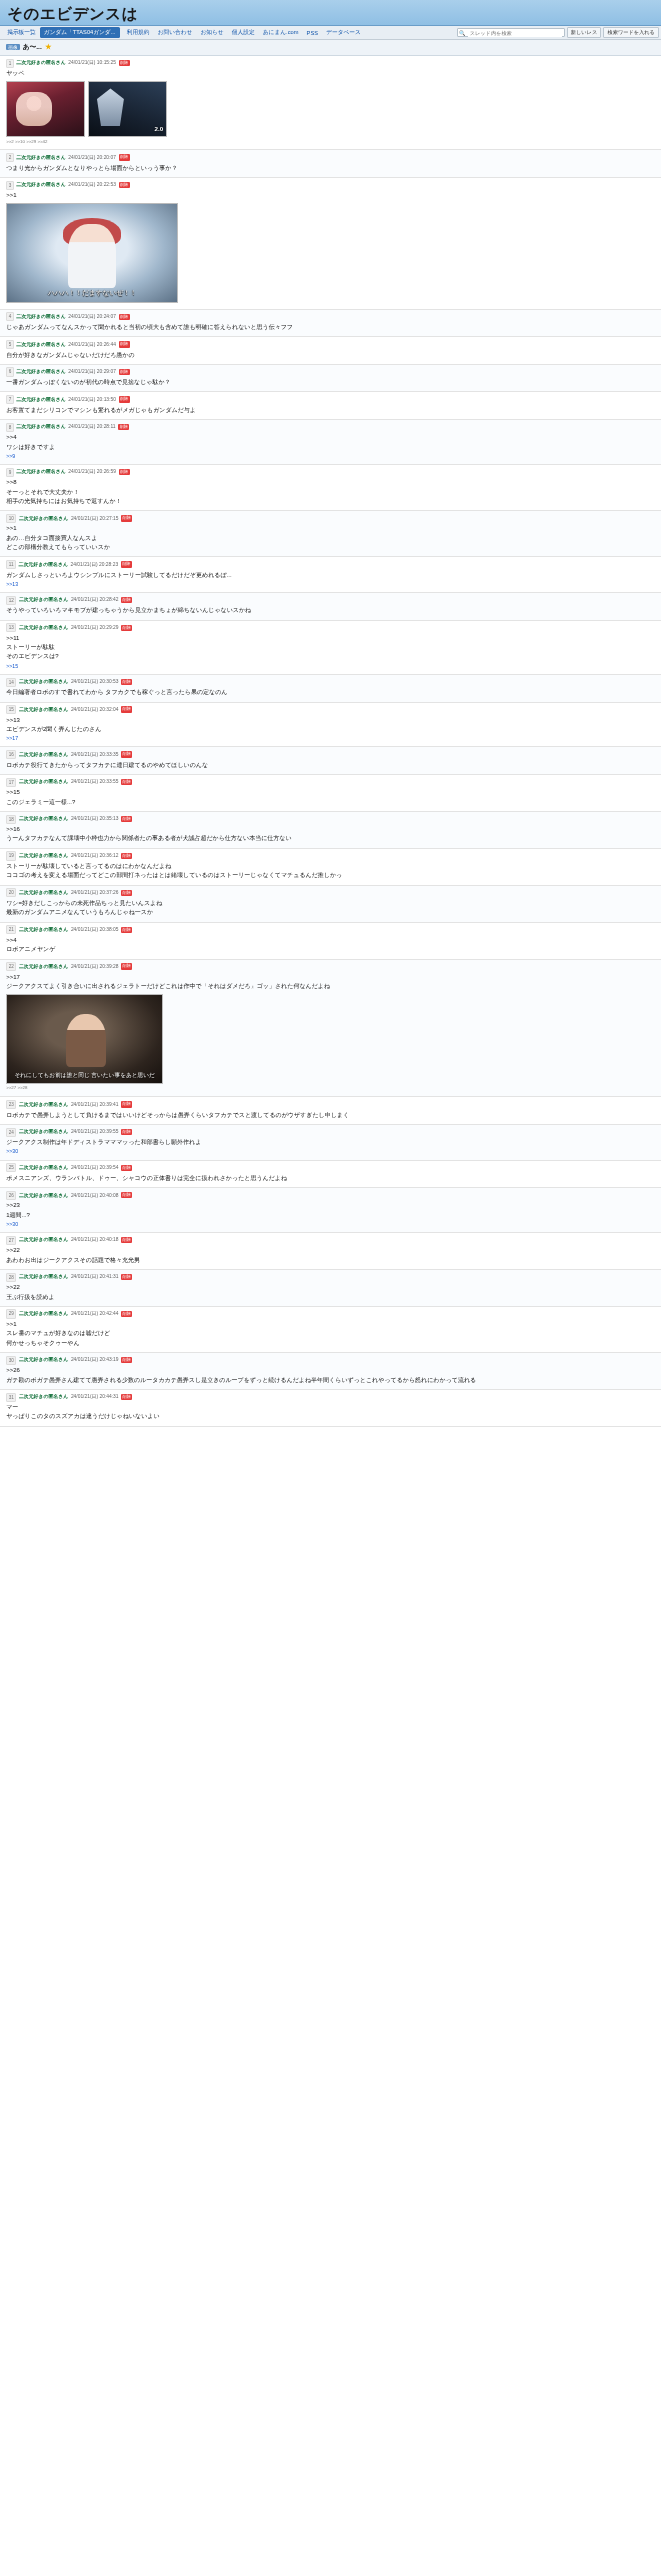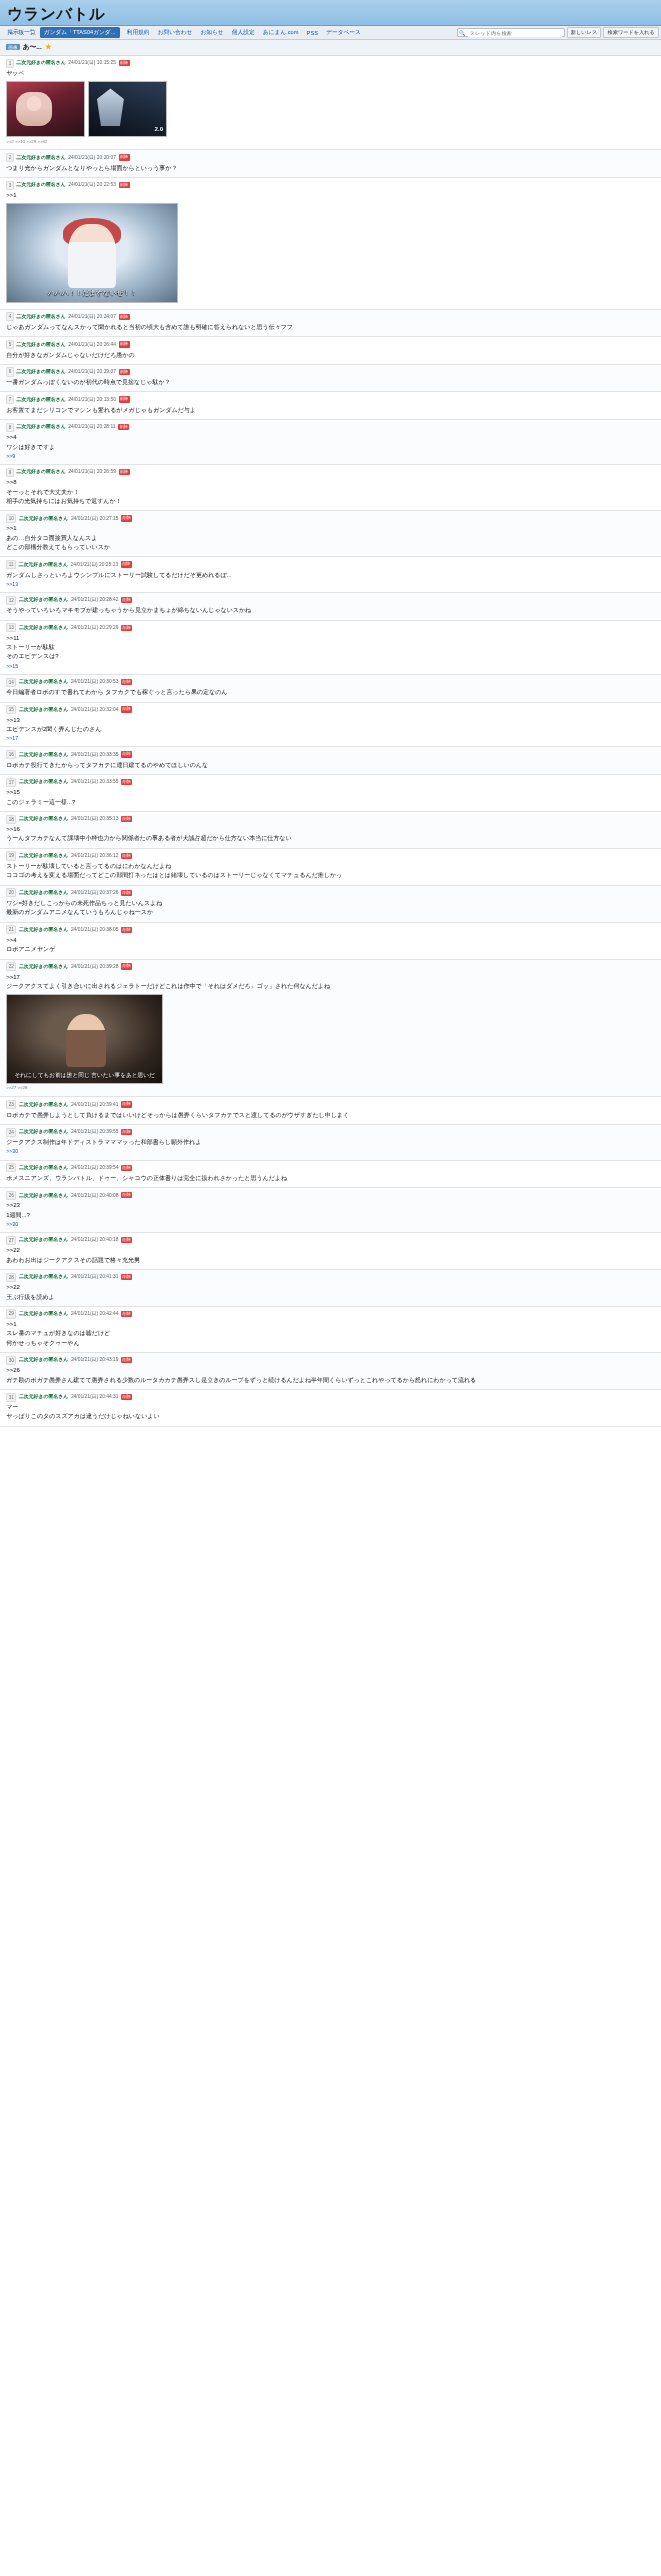--- a/index.html
+++ b/index.html
@@ -217,21 +217,21 @@
     text-align:center; color:#fff; font-size:5.7px;
     text-shadow: 0.5px 0.5px 1px #000;
   }
 
   .reply-link { color: #1155cc; font-size: 5.2px; }
 </style>
 </head>
 <body>
 
 <div class="site-header">
-  <div class="site-title">ウランバトル</div>
+  <div class="site-title">そのエビデンスは</div>
 </div>
 
 <div class="nav-bar">
   <div class="nav-tab">掲示板一覧</div>
   <div class="nav-tab badge-tab">ガンダム「TTAS04ガンダ...</div>
   <div class="nav-tab">利用規約</div>
   <div class="nav-tab">お問い合わせ</div>
   <div class="nav-tab">お知らせ</div>
   <div class="nav-tab">個人設定</div>
   <div class="nav-tab">あにまん.com</div>

